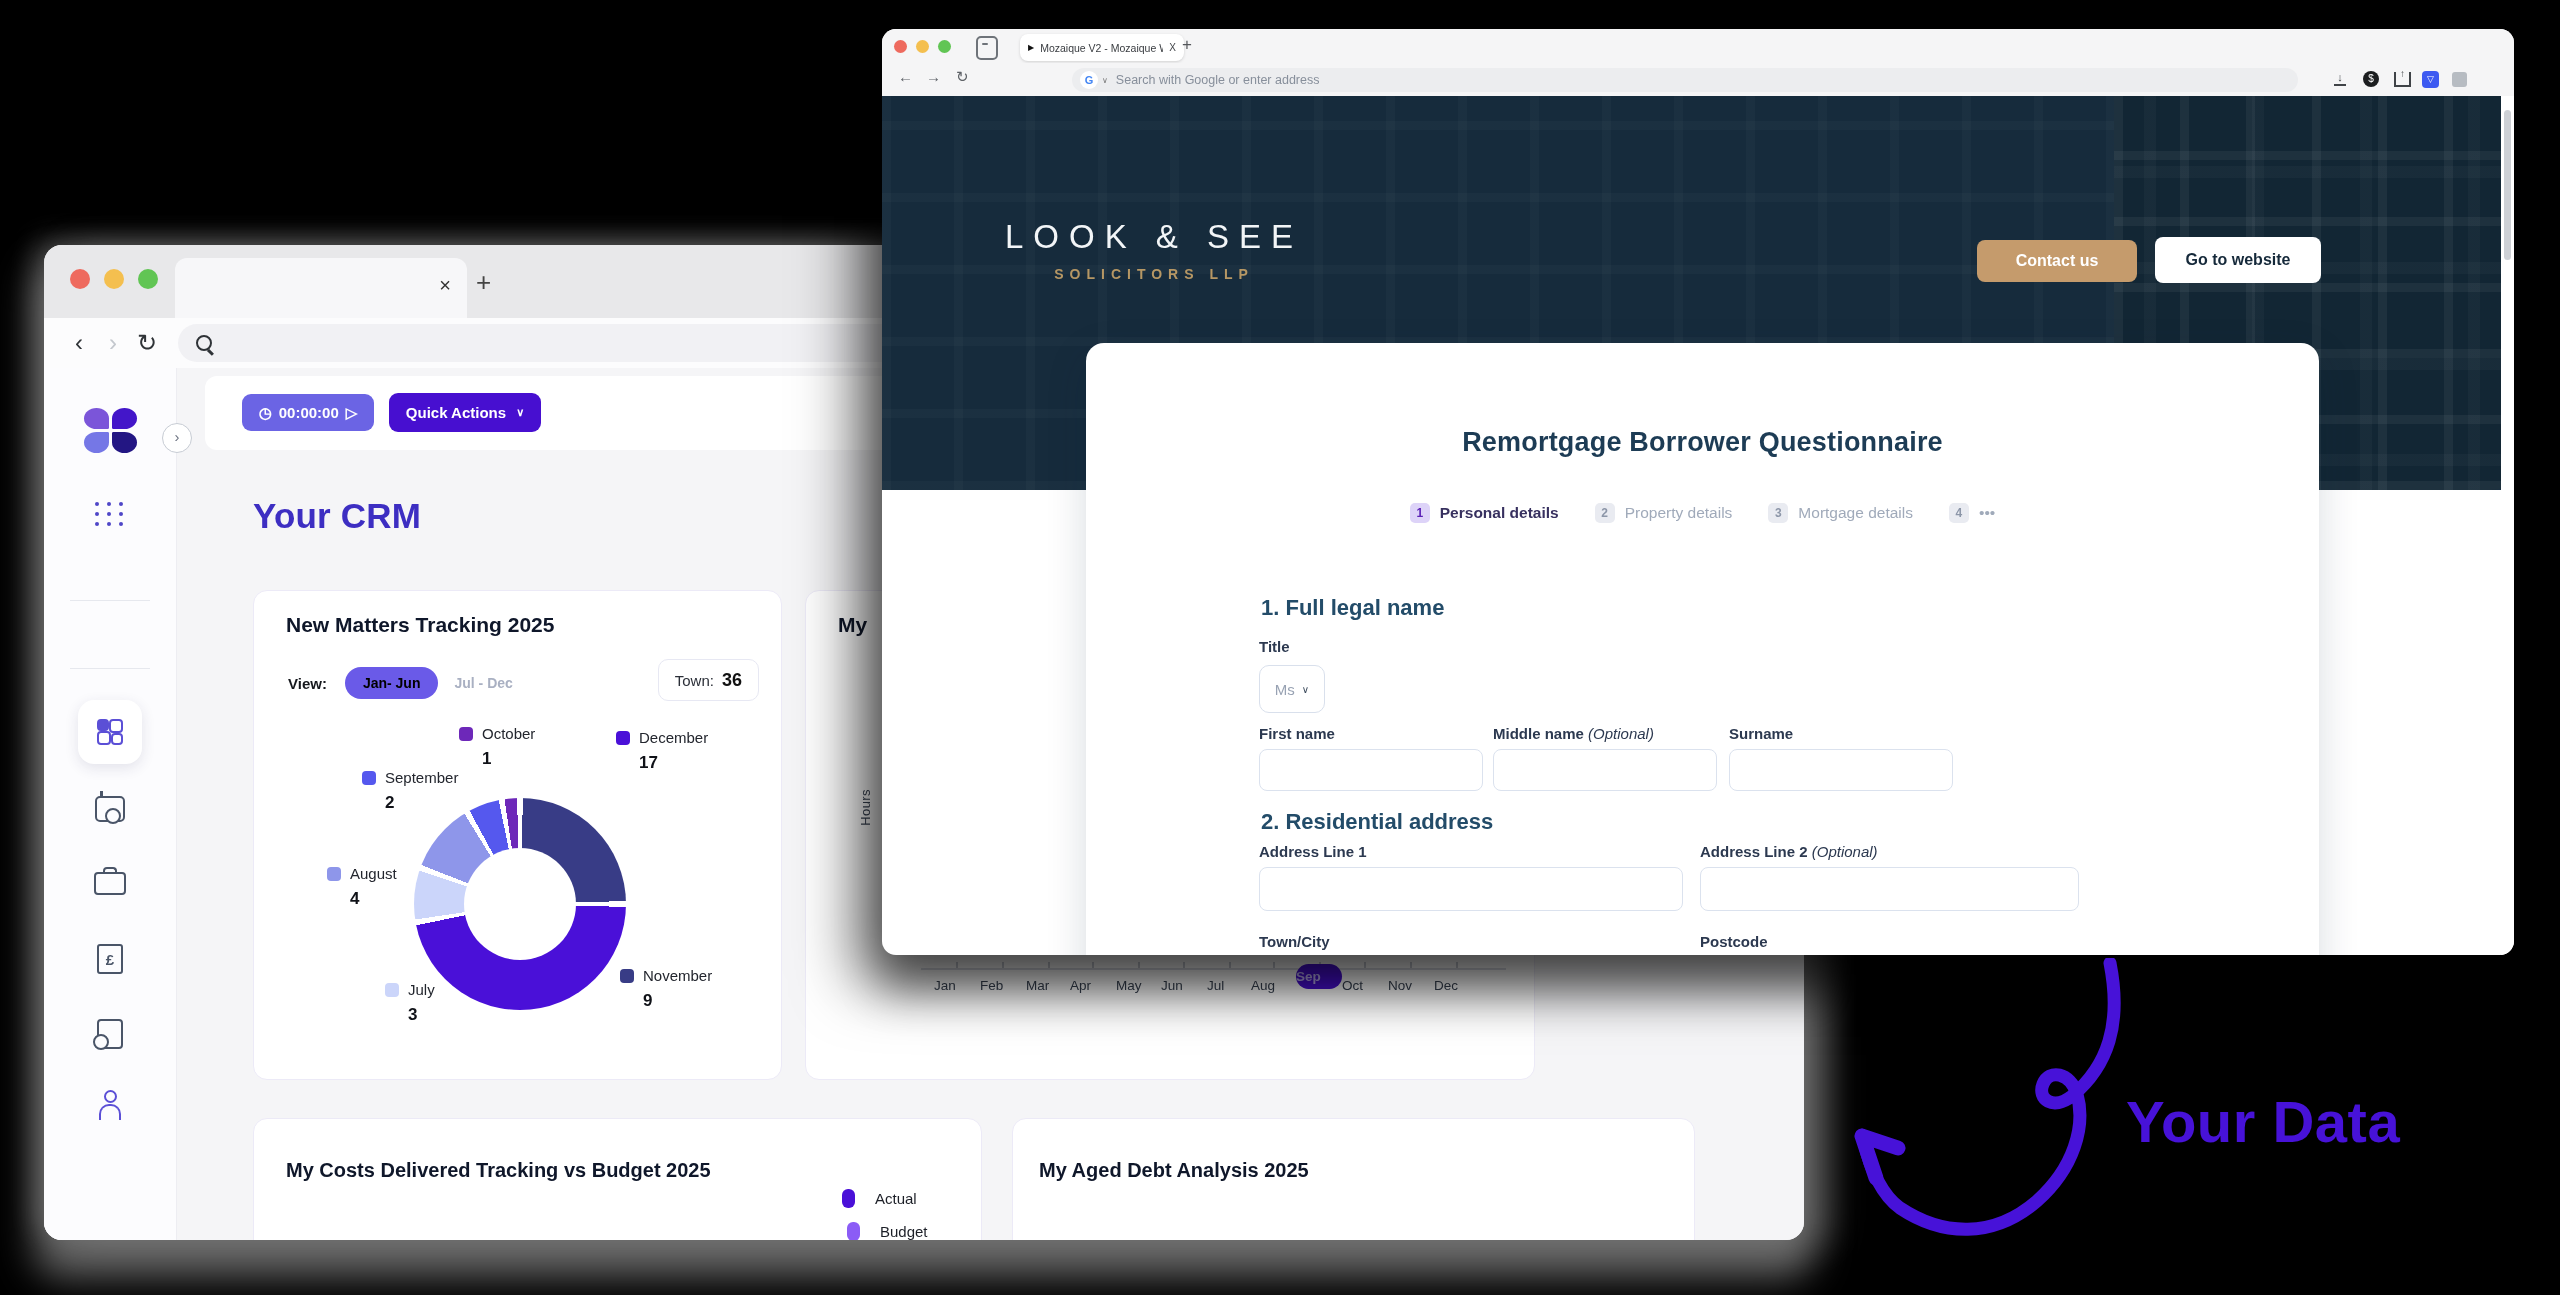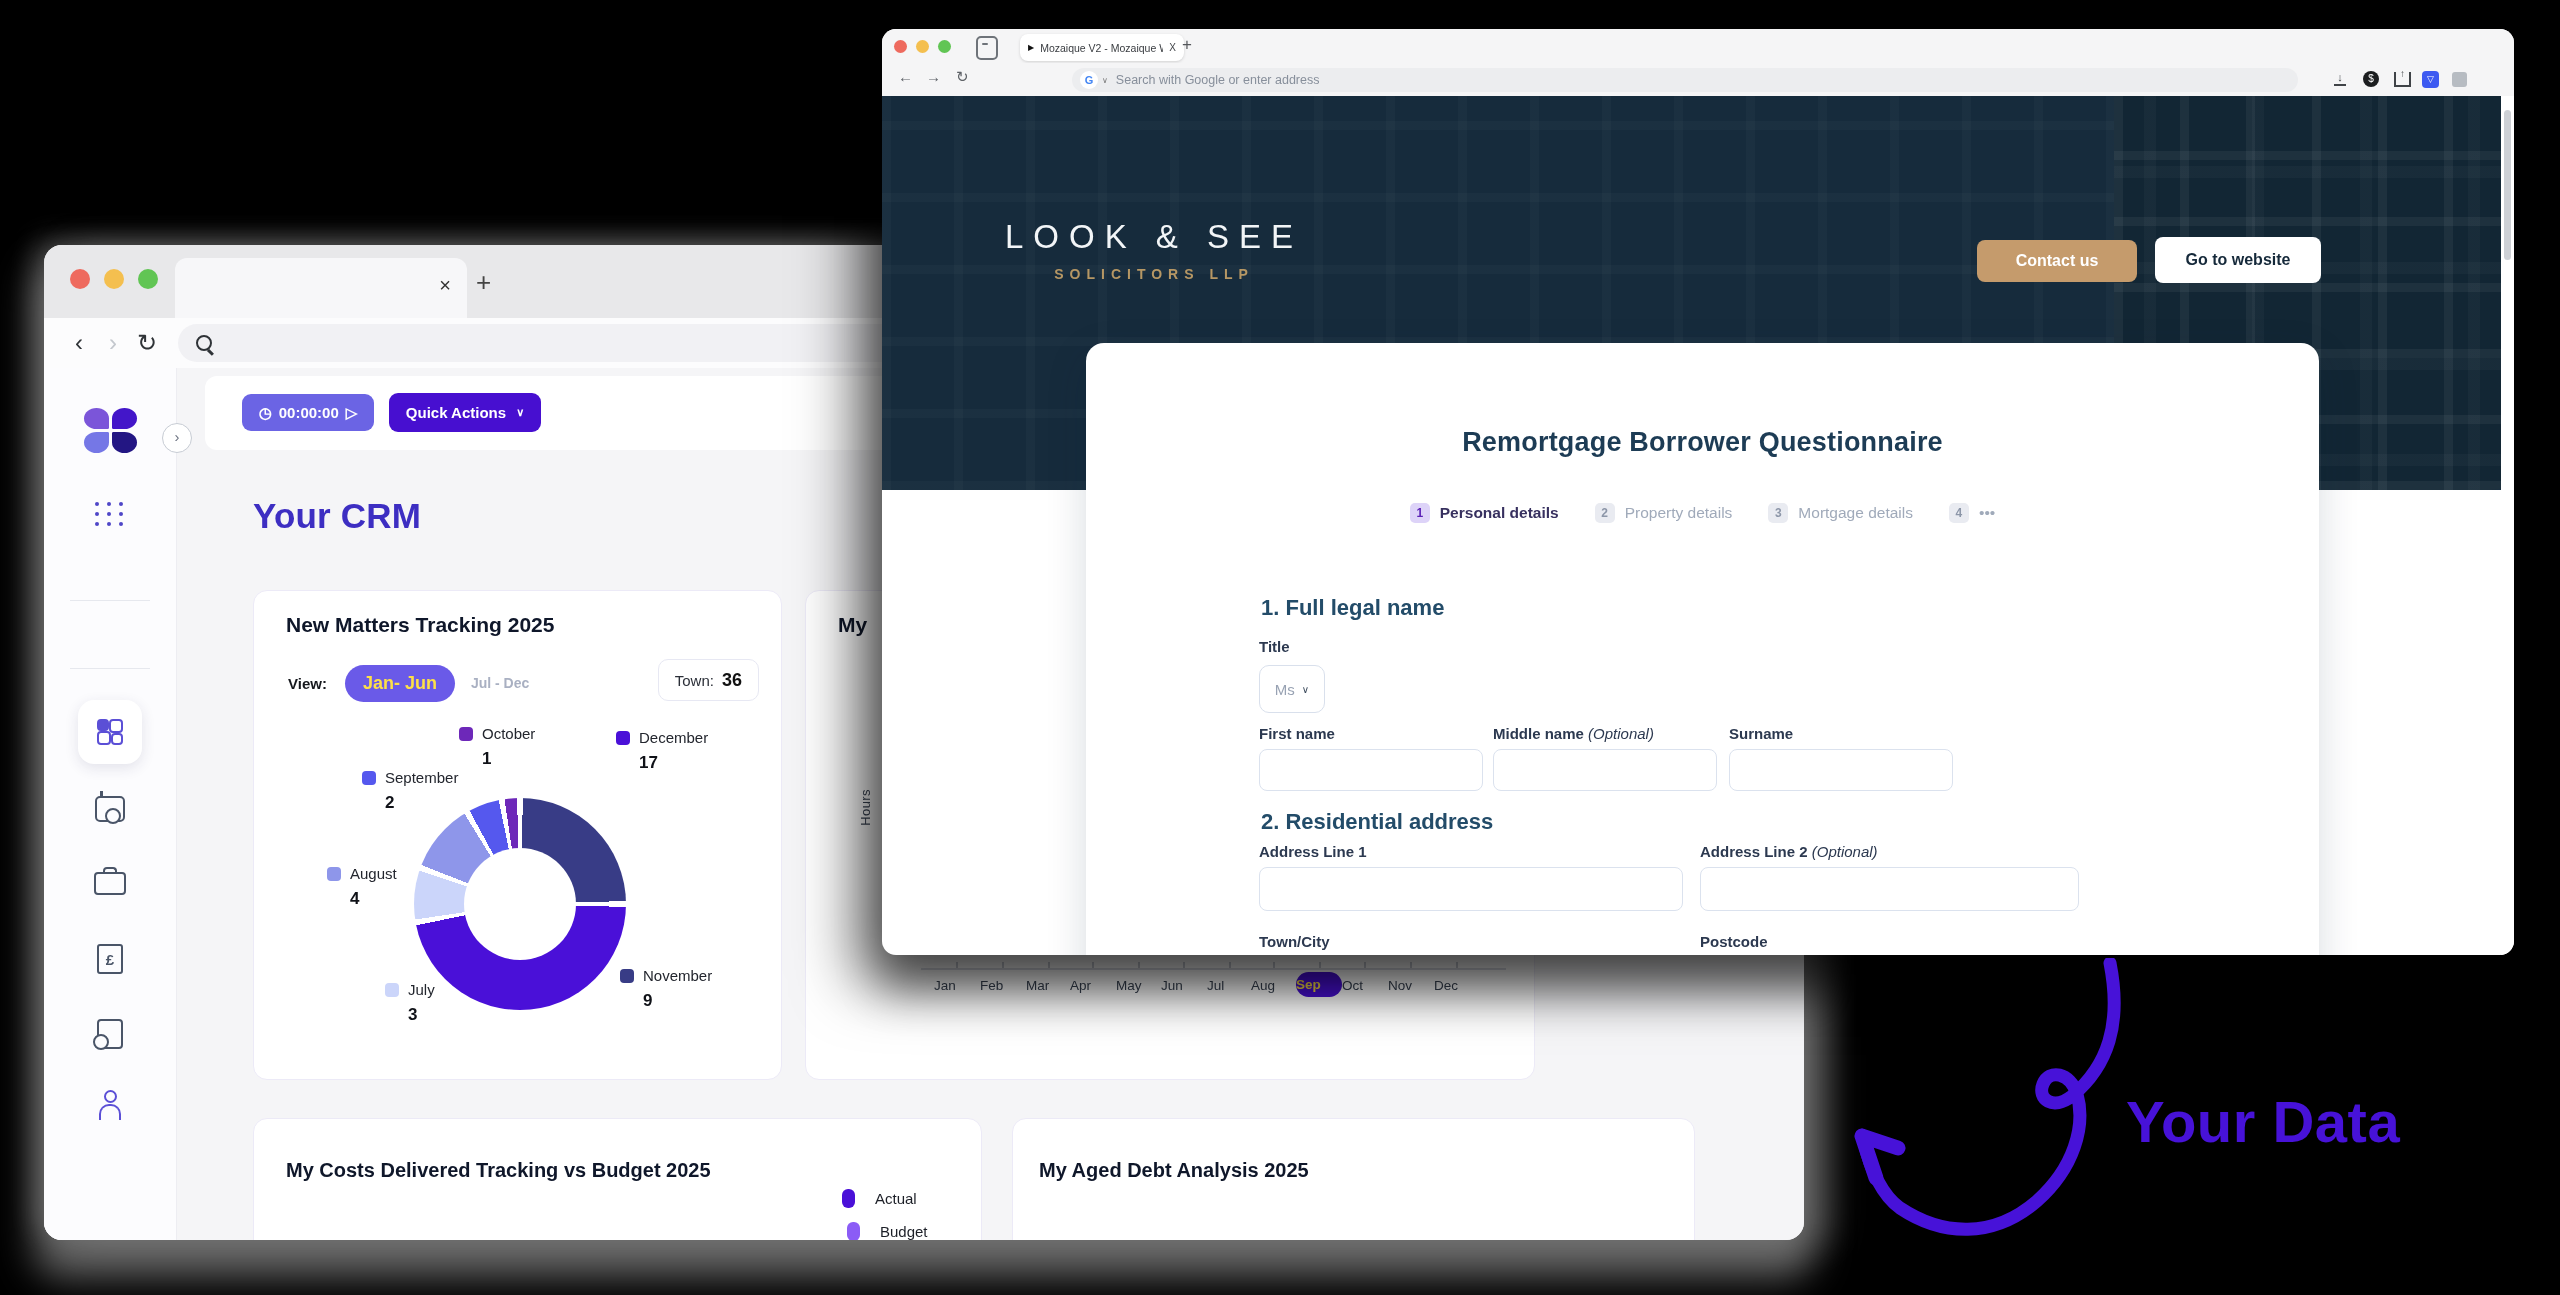--- a/index.html
+++ b/index.html
@@ -63,39 +63,39 @@
     color:#fff;display:flex;align-items:center;justify-content:center;gap:10px;font-size:15px;font-weight:700}
   .crm-title{position:absolute;left:77px;top:128px;font-size:35px;font-weight:800;color:#3d2ec2;letter-spacing:.2px}
   .card{position:absolute;background:#fff;border:1.5px solid #eceaf7;border-radius:14px}
   #card1{left:77px;top:222px;width:527px;height:488px}
   #card2{left:629px;top:222px;width:728px;height:488px}
   #card3{left:77px;top:750px;width:727px;height:310px}
   #card4{left:836px;top:750px;width:681px;height:310px}
   .cardtitle{position:absolute;left:32px;top:22px;font-size:21px;font-weight:700;color:#0f172a}
   .viewrow{position:absolute;left:34px;top:72px;height:40px;display:flex;align-items:center}
   .viewlab{font-size:15px;font-weight:700;color:#16181d}
-  .pill-active{margin-left:18px;background:#6a5ae8;color:#fde047;border-radius:999px;padding:8px 18px;font-size:18px;font-weight:700}
+  .pill-active{margin-left:18px;background:#6a5ae8;color:#000000;border-radius:999px;padding:8px 18px;font-size:14px;font-weight:700}
   .pill-idle{margin-left:16px;color:#a9b0c2;font-size:14px;font-weight:700}
   .totalbox{position:absolute;right:22px;top:68px;height:40px;border:1.5px solid #e7e8f3;border-radius:10px;
     display:flex;align-items:center;padding:0 16px;gap:8px}
   .totallab{font-size:15px;color:#2b2f38}
   .totalval{font-size:18px;font-weight:800;color:#111}
   #donut{position:absolute;left:160px;top:207px;width:212px;height:212px;border-radius:50%}
   #donut .hole{position:absolute;left:50px;top:50px;width:112px;height:112px;border-radius:50%;background:#fff}
   .leg{position:absolute}
   .legrow{display:flex;align-items:center;gap:9px}
   .sw{width:14px;height:14px;border-radius:4px}
   .leglab{font-size:15px;color:#23262e}
   .legval{margin:7px 0 0 23px;font-size:17px;font-weight:800;color:#101218}
   .hourslab{position:absolute;left:52px;top:198px;writing-mode:vertical-rl;transform:rotate(180deg);
     font-size:13px;color:#3c4656;letter-spacing:.4px}
   .axisline{position:absolute;left:115px;top:377px;width:585px;height:1.5px;background:#d9dce4}
   .tick{position:absolute;top:371px;width:1.5px;height:6px;background:#c9cdd6}
   .mon{position:absolute;top:387px;width:44px;font-size:13.5px;color:#3a4454}
-  .mon.hl{top:381px;background:#4a10d8;color:#fde047;border-radius:999px;padding:5px 0;width:46px;font-weight:700}
+  .mon.hl{top:373px;background:#4a10d8;color:#c4b5fd;border-radius:999px;padding:5px 0;width:46px;font-weight:700}
   .leg2{position:absolute;display:flex;align-items:center;gap:20px}
   .sw2{width:13px;height:19px;border-radius:6px}
   .leg2 span{font-size:15px;color:#1c1f27}
 
   
   #frontWin{position:absolute;left:882px;top:29px;width:1632px;height:926px;border-radius:14px;background:#fff;overflow:hidden;
     box-shadow:-28px 28px 60px rgba(0,0,0,.55),0 34px 44px rgba(0,0,0,.45);z-index:5}
   .fw-tabbar{position:absolute;left:0;top:0;right:0;height:34px;background:#f5f5f6}
   .flight{position:absolute;width:13px;height:13px;border-radius:50%;top:11px}
   .fw-archive{position:absolute;left:94px;top:7px;width:18px;height:20px;border:2px solid #6e7379;border-radius:5px}

